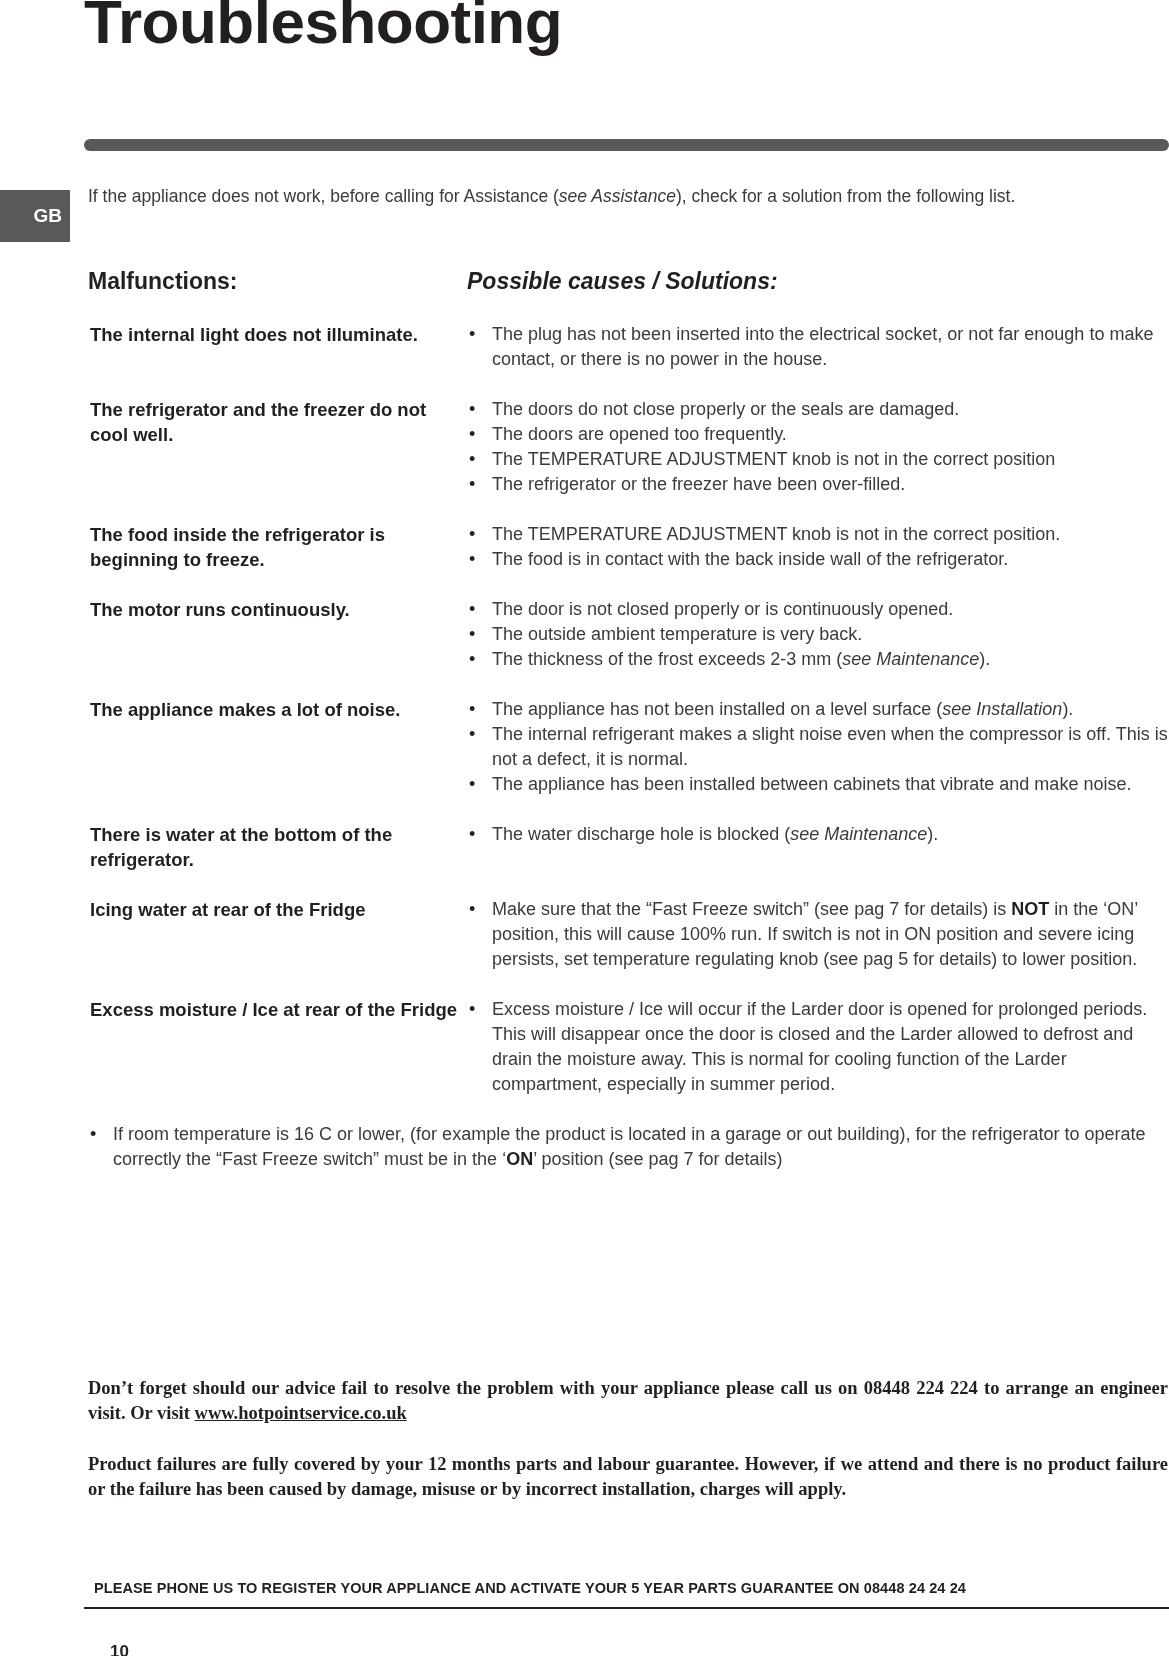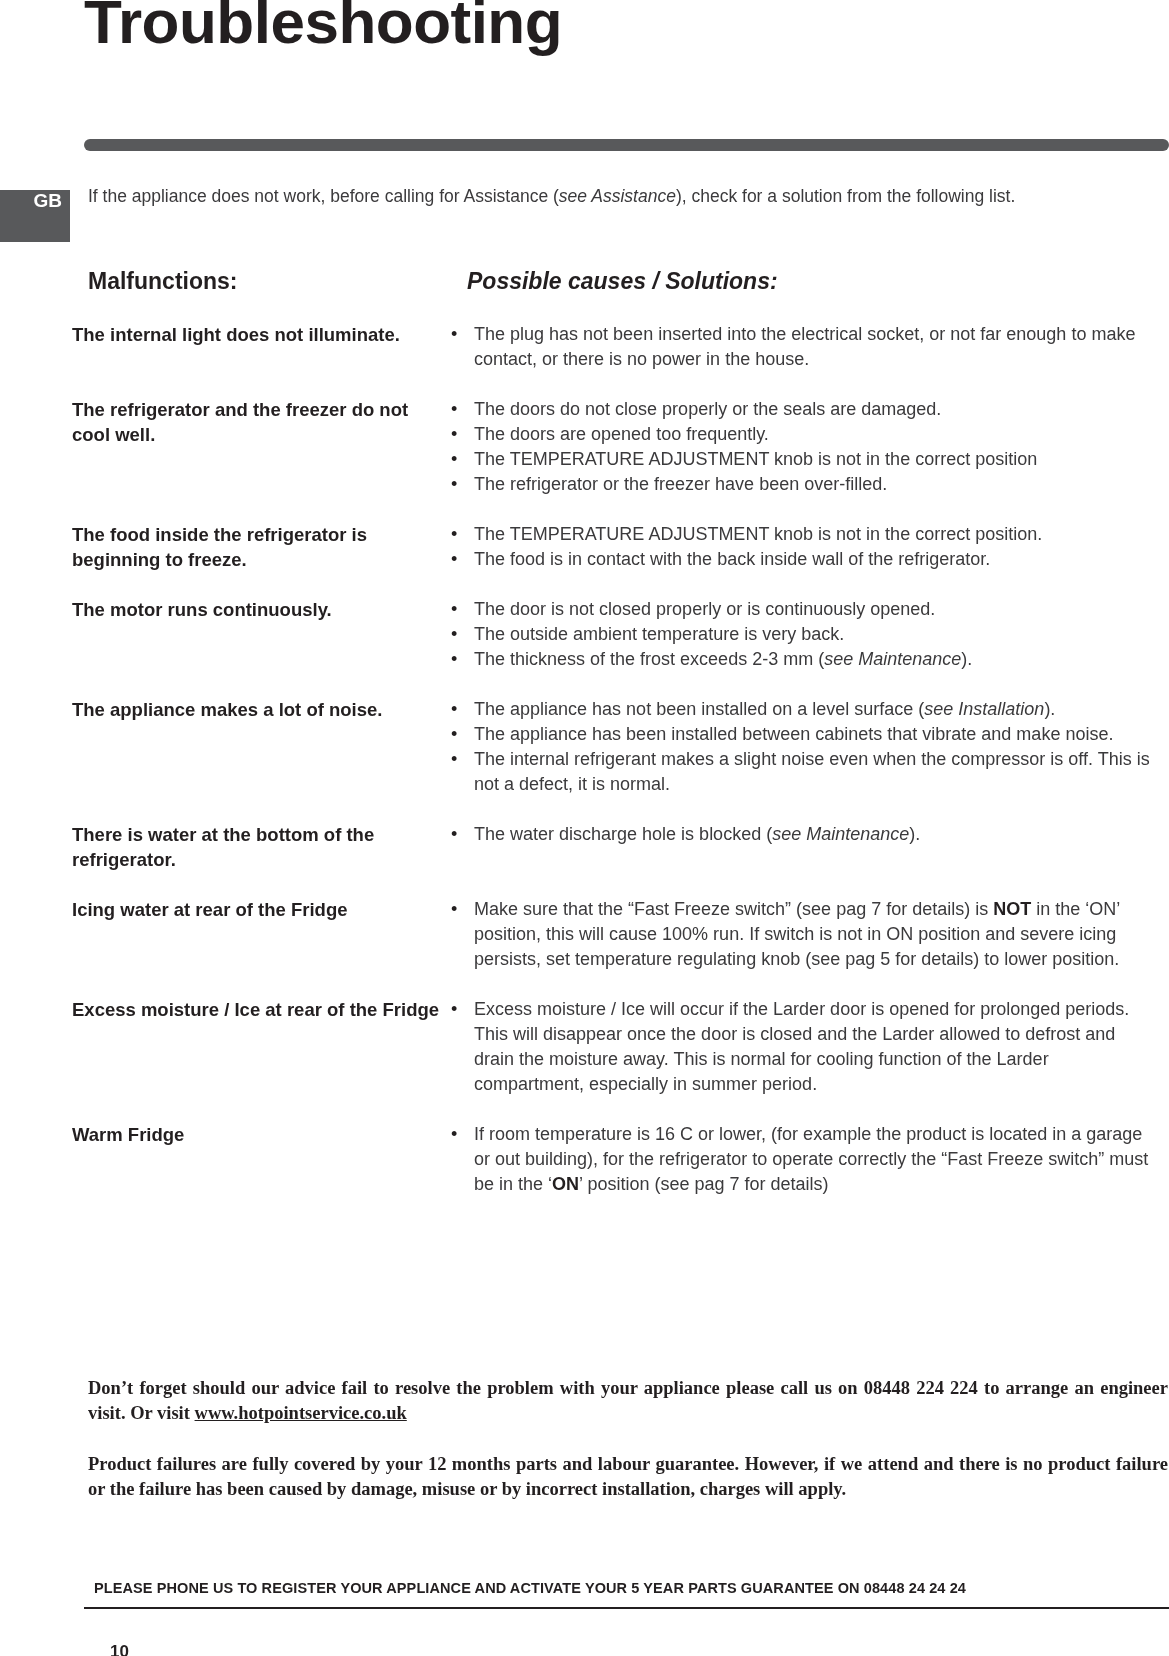--- a/index.html
+++ b/index.html
@@ -4,28 +4,28 @@
   <style>
     html, body { margin: 0; padding: 0; background: #ffffff; }
     body { width: 1169px; height: 1656px; position: relative; overflow: hidden;
            font-family: "Liberation Sans", sans-serif; color: #231f20; }
     .title { position: absolute; left: 84px; top: -14px; font-size: 62px; font-weight: bold;
              letter-spacing: -0.5px; color: #231f20; margin: 0; line-height: 1.15; }
     .rule-bar { position: absolute; left: 84px; top: 139px; width: 1085px; height: 12px;
                 background: #58595b; border-radius: 6px; }
     .lang-tab { position: absolute; left: 0; top: 190px; width: 70px; height: 52px;
                 background: #58595b; color: #ffffff; font-weight: bold; font-size: 19px;
-                display: flex; align-items: flex-start; justify-content: flex-end; padding-right: 8px;
+                display: flex; align-items: center; justify-content: flex-end; padding-right: 8px;
                 box-sizing: border-box; }
     .intro { position: absolute; left: 88px; top: 186px; font-size: 17.5px; color: #3b3a3c; }
     .intro em { font-style: italic; }
     .col-head { position: absolute; top: 268px; font-size: 23px; font-weight: bold; color: #231f20; }
     .col-head.left { left: 88px; }
     .col-head.right { left: 467px; font-style: italic; }
-    .rows { position: absolute; left: 72px; top: 322px; width: 1080px; }
+    .rows { position: absolute; left: 90px; top: 322px; width: 1080px; }
     .row { display: flex; margin-bottom: 25px; }
     .malf { width: 379px; font-size: 18.5px; font-weight: bold; line-height: 25px; color: #231f20; flex-shrink: 0; }
     .causes { flex: 1; list-style: none; margin: 0; padding: 0; }
     .causes li { position: relative; padding-left: 23px; font-size: 18px; line-height: 25px; color: #3b3a3c; }
     .causes li::before { content: "\2022"; position: absolute; left: 0; top: 0; color: #231f20; }
     .causes em { font-style: italic; }
     .causes b { color: #231f20; }
     .note { position: absolute; left: 88px; width: 1080px; font-size: 18.5px; font-weight: bold;
             line-height: 25px; color: #231f20; text-align: justify; font-family: Liberation Serif, serif; }
     .note a { color: #231f20; text-decoration: underline; }
@@ -77,22 +77,22 @@
       <ul class="causes">
         <li><span>The door is not closed properly or is continuously opened.</span></li>
         <li><span>The outside ambient temperature is very back.</span></li>
         <li><span>The thickness of the frost exceeds 2-3 mm (</span><em>see Maintenance</em><span>).</span></li>
       </ul>
     </div>
     <div class="row">
       <div class="malf">The appliance makes a lot of noise.</div>
       <ul class="causes">
         <li><span>The appliance has not been installed on a level surface (</span><em>see Installation</em><span>).</span></li>
+        <li><span>The internal refrigerant makes a slight noise even when the compressor is off. This is not a defect, it is normal.</span></li>
         <li><span>The appliance has been installed between cabinets that vibrate and make noise.</span></li>
-        <li><span>The internal refrigerant makes a slight noise even when the compressor is off. This is not a defect, it is normal.</span></li>
       </ul>
     </div>
     <div class="row">
       <div class="malf">There is water at the bottom of the refrigerator.</div>
       <ul class="causes">
         <li><span>The water discharge hole is blocked (</span><em>see Maintenance</em><span>).</span></li>
       </ul>
     </div>
     <div class="row">
       <div class="malf">Icing water at rear of the Fridge</div>
@@ -100,21 +100,20 @@
         <li><span>Make sure that the “Fast Freeze switch” (see pag 7 for details) is </span><b>NOT</b><span> in the ‘ON’ position, this will cause 100% run. If switch is not in ON position and severe icing persists, set temperature regulating knob (see pag 5 for details) to lower position.</span></li>
       </ul>
     </div>
     <div class="row">
       <div class="malf">Excess moisture / Ice at rear of the Fridge</div>
       <ul class="causes">
         <li><span>Excess moisture / Ice will occur if the Larder door is opened for prolonged periods. This will disappear once the door is closed and the Larder allowed to defrost and drain the moisture away. This is normal for cooling function of the Larder compartment, especially in summer period.</span></li>
       </ul>
     </div>
     <div class="row">
-      <div class="malf">Warm Fridge</div>
       <ul class="causes">
         <li><span>If room temperature is 16 C or lower, (for example the product is located in a garage or out building), for the refrigerator to operate correctly the “Fast Freeze switch” must be in the ‘</span><b>ON</b><span>’ position (see pag 7 for details)</span></li>
       </ul>
     </div>
   </div>
 
 <div class="note note1"><span>Don’t forget should our advice fail to resolve the problem with your appliance please call us on 08448 224 224 to arrange an engineer visit. Or visit </span><a href="#">www.hotpointservice.co.uk</a></div>
 <div class="note note2">Product failures are fully covered by your 12 months parts and labour guarantee. However, if we attend and there is no product failure or the failure has been caused by damage, misuse or by incorrect installation, charges will apply.</div>
 
 <div class="register">PLEASE PHONE US TO REGISTER YOUR APPLIANCE AND ACTIVATE YOUR 5 YEAR PARTS GUARANTEE ON 08448 24 24 24</div>

